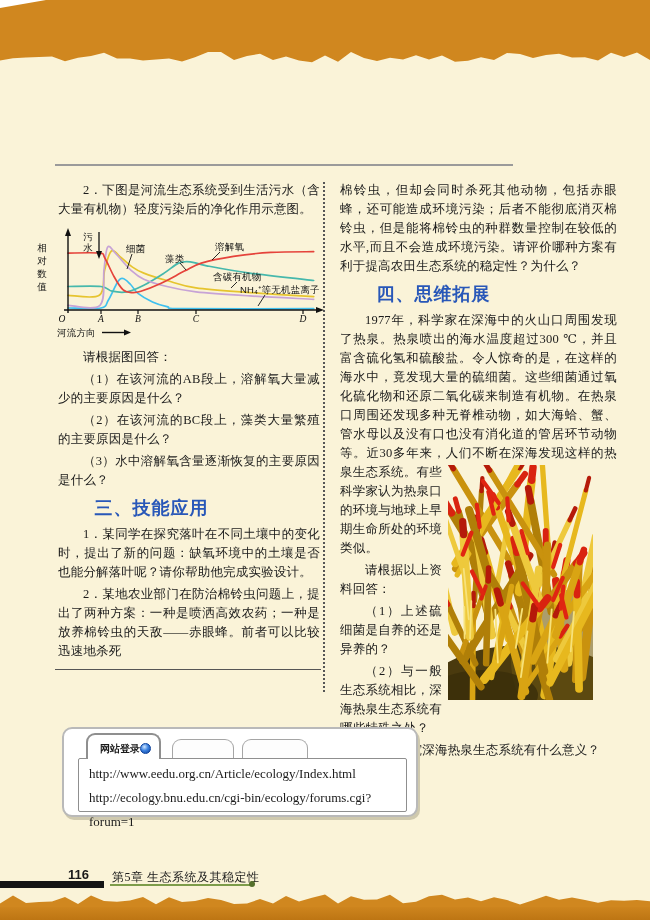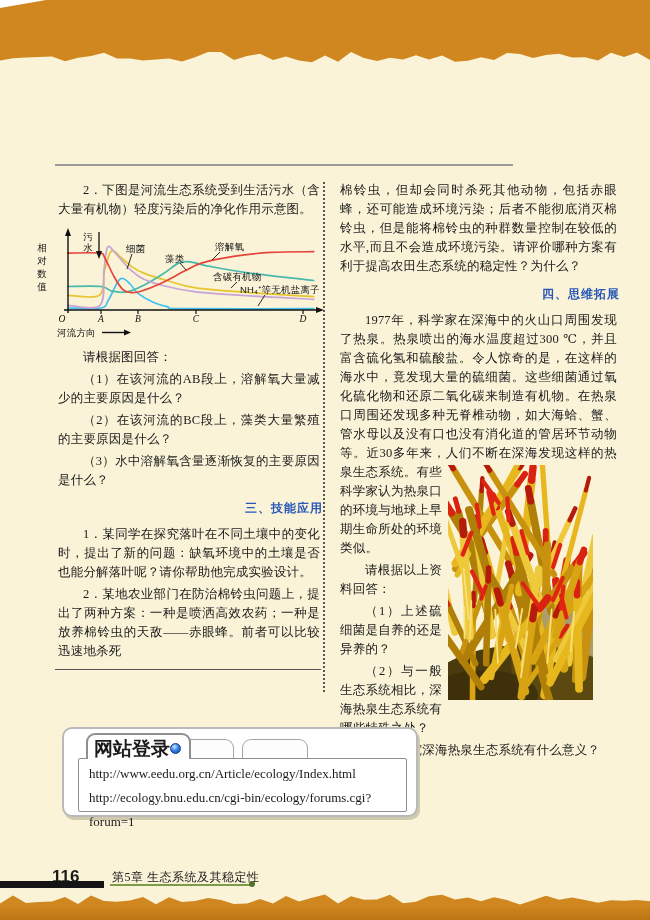--- a/index.html
+++ b/index.html
@@ -21,47 +21,47 @@
   .top-rule{position:absolute;left:55px;top:164px;width:458px;height:2px;background:#9a9a9a}
   .col-divider{position:absolute;left:323px;top:182px;height:510px;width:0;
     border-left:2px dotted #555}
   .col{position:absolute;top:178px;font-size:12.5px;line-height:19px;text-align:justify;
     letter-spacing:.2px}
   .col-left{left:55px;width:268px}
   .col-right{left:337px;width:283px}
   .para{margin:3px}
   .indent{text-indent:2em}
   h3.sec{font-family:"Liberation Sans","DejaVu Sans",sans-serif;font-weight:bold;
-    font-size:12px;color:var(--heading_blue);margin:9px 0 7px 0;padding-left:2.2em;
-    letter-spacing:1px;text-align:right}
+    font-size:18px;color:var(--heading_blue);margin:9px 0 7px 0;padding-left:2.2em;
+    letter-spacing:1px;text-align:left}
   .chart-wrap{margin:6px 0 5px -21px;width:296px;height:118px}
   .chart-wrap svg{display:block;overflow:visible}
   .hrule{margin-top:8px;width:266px;height:0;border-top:1.5px solid #555}
   .vent-photo{float:right;width:145px;height:235px;margin:2px 24px 2px 6px;overflow:hidden}
   .vent-photo svg{display:block}
   
   .webbox{position:absolute;left:62px;top:727px;width:356px;height:90px;background:#fff;
     border:2px solid #b9b9b9;border-radius:10px;box-shadow:2px 3px 0 #cfc9ae}
-  .tab{position:absolute;left:22px;top:4px;height:26px;padding:3px 8px 0 6px;background:#fff;
+  .tab{position:absolute;left:22px;top:4px;height:26px;padding:3px 8px 0 12px;background:#fff;
     border:2px solid #8f8f8f;border-bottom:none;border-radius:9px 9px 0 0;z-index:3;
-    font-family:"Liberation Sans","DejaVu Sans",sans-serif;font-weight:bold;font-size:19px;
+    font-family:"Liberation Sans","DejaVu Sans",sans-serif;font-weight:bold;font-size:10px;
     display:flex;align-items:center;}
   .ghost-tab{position:absolute;top:10px;height:20px;background:#fdfdfd;
     border:1.5px solid #a5a5a5;border-bottom:none;border-radius:9px 9px 0 0;z-index:1}
   .ghost-tab.g1{left:108px;width:62px}
   .ghost-tab.g2{left:178px;width:66px}
   .tab-dot{width:11px;height:11px;border-radius:50%;
     background:radial-gradient(circle at 38% 32%,#cfe6ff 0%,#3c82e0 45%,#0a3f9a 100%);
     border:1px solid #0a3f9a}
   .urlbox{position:absolute;left:14px;top:29px;width:329px;height:54px;background:#fff;
     border:1.5px solid #8f8f8f;border-radius:2px;z-index:2;padding:3px 0 0 10px;
     font-size:13px;line-height:24px;letter-spacing:0}
   
-  .footer-num{position:absolute;left:52px;top:867px;
-    font-family:"Liberation Sans","DejaVu Sans",sans-serif;font-weight:bold;font-size:17px}
+  .footer-num{position:absolute;left:68px;top:867px;
+    font-family:"Liberation Sans","DejaVu Sans",sans-serif;font-weight:bold;font-size:13px}
   .footer-bar{position:absolute;left:0;top:881px;width:104px;height:7px;background:#141414}
   .footer-chap{position:absolute;left:112px;top:869px;font-size:12px;letter-spacing:.5px}
   .footer-line{position:absolute;left:110px;top:884px;width:140px;height:2px;
     background:var(--footer_green)}
   .footer-dot{position:absolute;left:249px;top:881px;width:6px;height:6px;border-radius:50%;
     background:#55702c}
   .bottom-band-base{position:absolute;left:0;top:905px;width:650px;height:15px;
     background:linear-gradient(#d0871f,#bd7513)}
 </style>
 </head>

